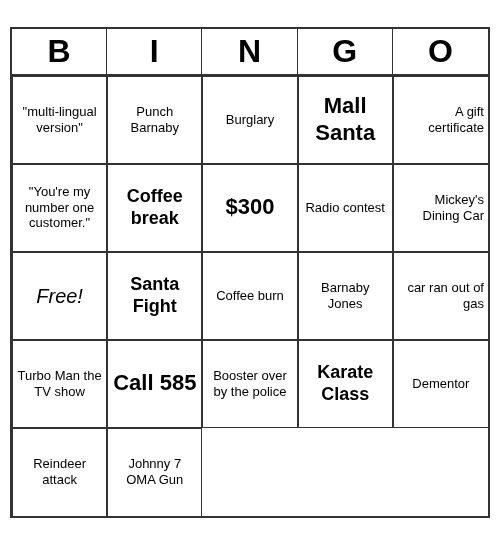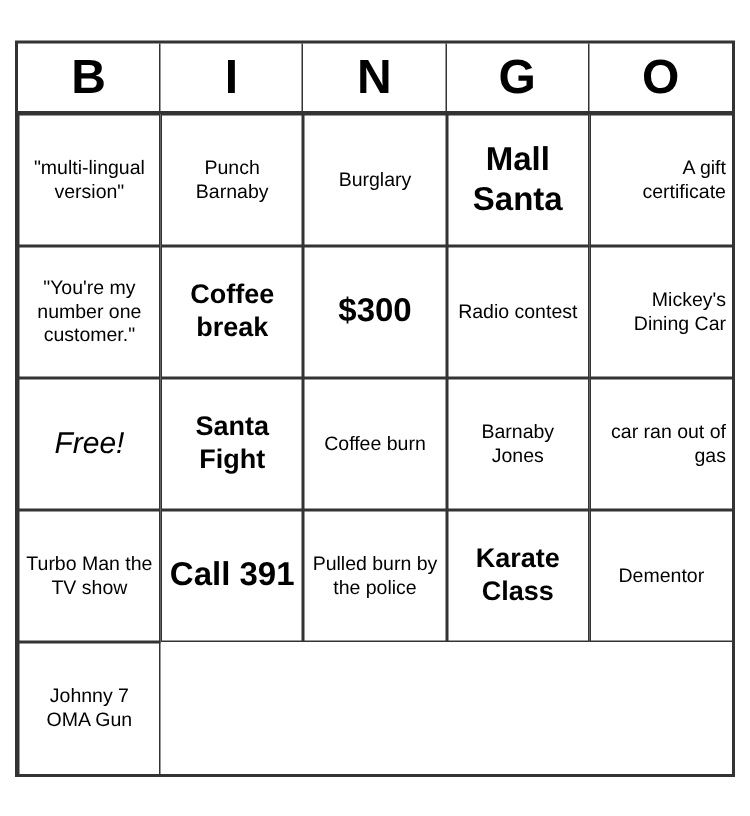--- a/index.html
+++ b/index.html
@@ -84,19 +84,20 @@
       <div class="bingo-cell medium-large">Coffee break</div>
       <div class="bingo-cell large-text">$300</div>
       <div class="bingo-cell">Radio contest</div>
       <div class="bingo-cell">Mickey's Dining Car</div>
       <div class="bingo-cell free-cell">Free!</div>
       <div class="bingo-cell medium-large">Santa Fight</div>
       <div class="bingo-cell">Coffee burn</div>
       <div class="bingo-cell">Barnaby Jones</div>
       <div class="bingo-cell">car ran out of gas</div>
       <div class="bingo-cell">Turbo Man the TV show</div>
-      <div class="bingo-cell large-text">Call 391</div>
-      <div class="bingo-cell">Pulled burn by the police</div>
+      <div class="bingo-cell large-text">Call 585</div>
+      <div class="bingo-cell">Booster over by the police</div>
       <div class="bingo-cell medium-large">Karate Class</div>
       <div class="bingo-cell">Dementor</div>
+      <div class="bingo-cell">Reindeer attack</div>
       <div class="bingo-cell">Johnny 7 OMA Gun</div>
     </div>
 </div>
 
 </body></html>

